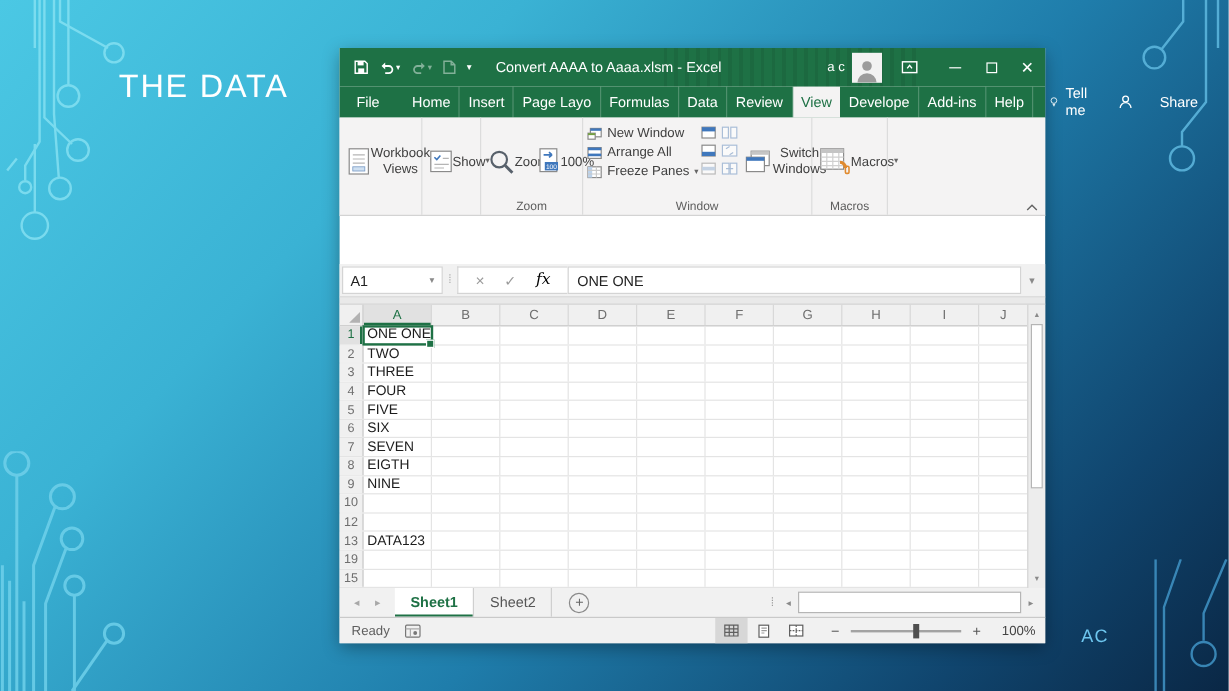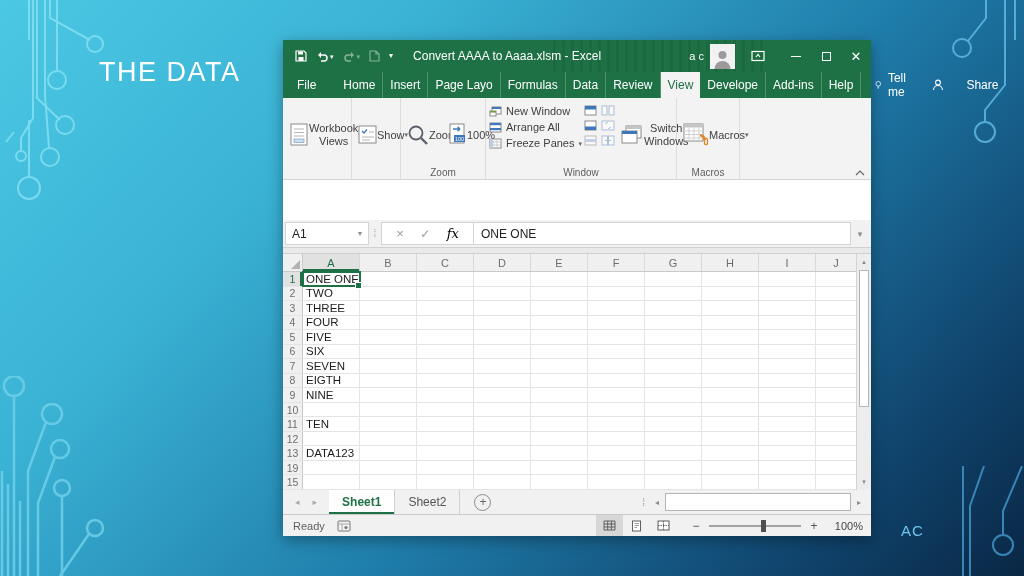--- a/index.html
+++ b/index.html
@@ -580,33 +580,20 @@
               <div class="cell"></div>
               <div class="cell"></div>
               <div class="cell"></div>
               <div class="cell"></div>
               <div class="cell"></div>
               <div class="cell"></div>
               <div class="cell"></div>
               <div class="cell"></div>
             </div>
             <div class="grow">
-              <div class="rowh">11</div>
-              <div class="cell">TEN</div>
-              <div class="cell"></div>
-              <div class="cell"></div>
-              <div class="cell"></div>
-              <div class="cell"></div>
-              <div class="cell"></div>
-              <div class="cell"></div>
-              <div class="cell"></div>
-              <div class="cell"></div>
-              <div class="cell"></div>
-            </div>
-            <div class="grow">
               <div class="rowh">12</div>
               <div class="cell"></div>
               <div class="cell"></div>
               <div class="cell"></div>
               <div class="cell"></div>
               <div class="cell"></div>
               <div class="cell"></div>
               <div class="cell"></div>
               <div class="cell"></div>
               <div class="cell"></div>

